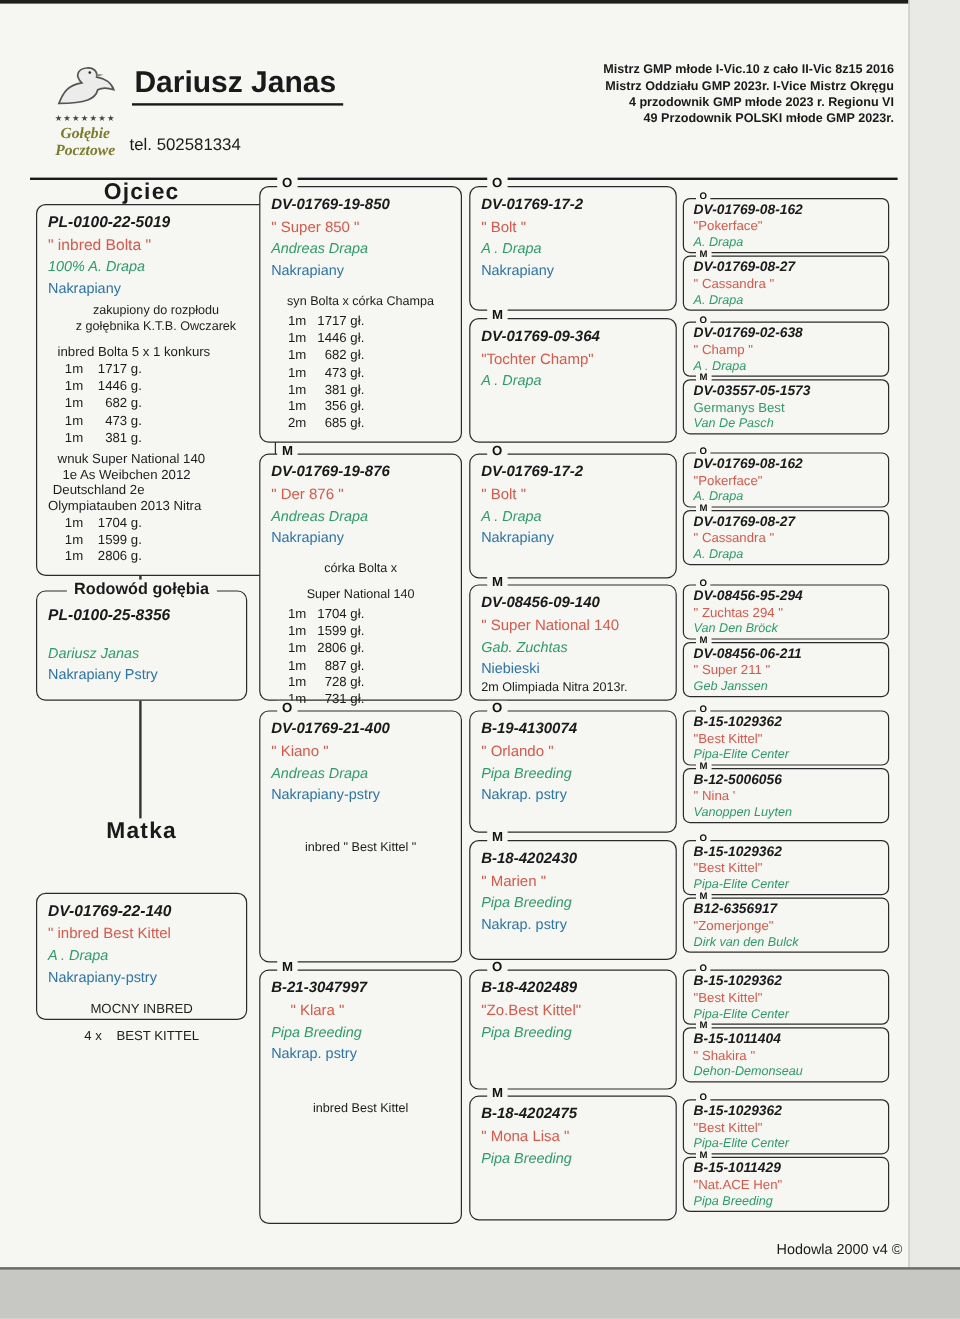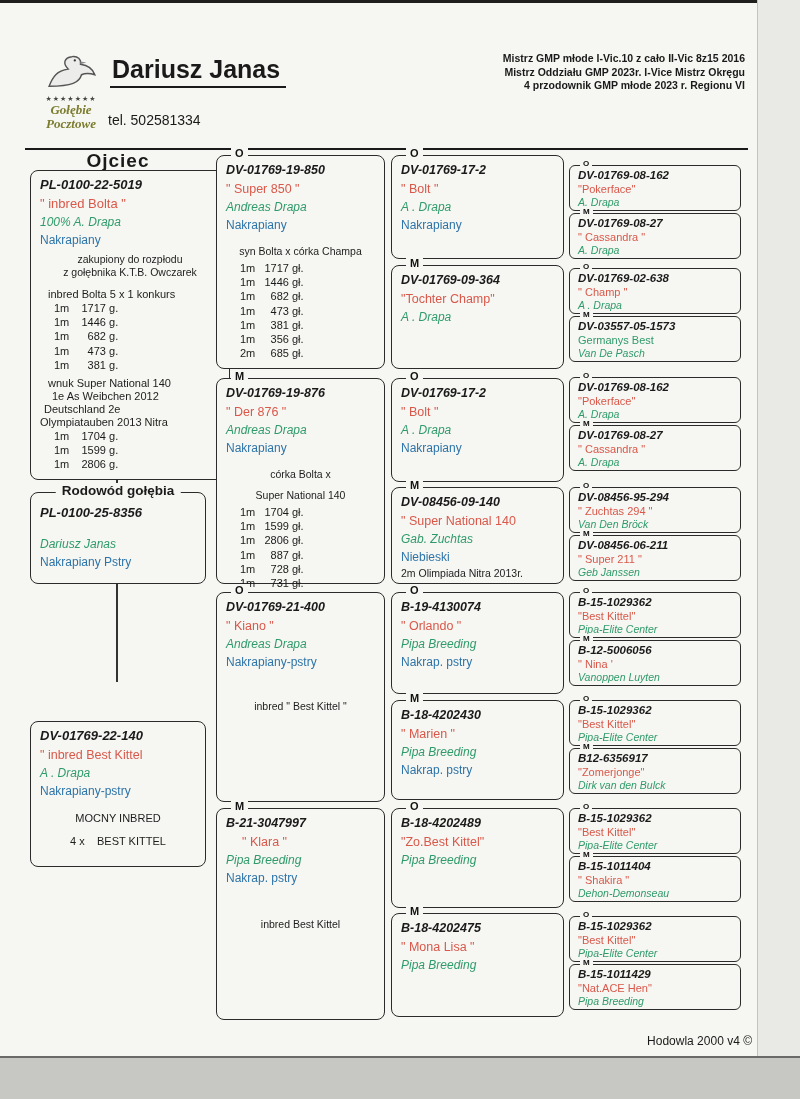--- a/index.html
+++ b/index.html
@@ -68,20 +68,21 @@
     <div class="stars">★★★★★★★</div>
     <div class="logo-text">Gołębie</div>
     <div class="logo-text">Pocztowe</div>
   </div>
   <div class="breeder-name">Dariusz Janas</div>
   <div class="phone">tel. 502581334</div>
   <div class="achievements">
     <div>Mistrz GMP młode  I-Vic.10 z cało II-Vic 8z15 2016</div>
     <div>Mistrz Oddziału GMP 2023r.  I-Vice Mistrz Okręgu</div>
     <div>4 przodownik GMP młode 2023 r.  Regionu VI</div>
+    <div>49 Przodownik POLSKI młode  GMP 2023r.</div>
   </div>
   <div class="hr"></div>
 
   <div class="gen-title" style="left:30px; top:150px;">Ojciec</div>
 
   <section class="box" style="left:30px; top:170px; width:200px; height:310px;">
     <div class="ring" style="font-size:13px">PL-0100-22-5019</div>
     <div class="name" style="font-size:13px">" inbred Bolta "</div>
     <div class="breeder">100% A. Drapa</div>
     <div class="cline">Nakrapiany</div>
@@ -106,22 +107,23 @@
 
   <section class="box" style="left:30px; top:492px; width:176px; height:92px;">
     <span class="title-tab">Rodowód gołębia</span>
     <div class="ring" style="font-size:13px; margin-top:6px">PL-0100-25-8356</div>
     <div class="breeder" style="margin-top:16px">Dariusz Janas</div>
     <div class="cline">Nakrapiany Pstry</div>
   </section>
 
   <div class="conn" style="left:116px; top:584px; height:98px;"></div>
 
-
-  <section class="box" style="left:30px; top:721px; width:176px; height:146px;">
+  <div class="gen-title" style="left:30px; top:682px;">Matka</div>
+
+  <section class="box" style="left:30px; top:744px; width:176px; height:106px;">
     <div class="ring" style="font-size:13px">DV-01769-22-140</div>
     <div class="name">" inbred Best Kittel</div>
     <div class="breeder">A . Drapa</div>
     <div class="cline">Nakrapiany-pstry</div>
     <div class="note center" style="margin-top:13px; font-size:11px">MOCNY INBRED</div>
     <div class="note center" style="margin-top:10px; font-size:11px; white-space:pre">4 x    BEST KITTEL</div>
   </section>
 
   <section class="box" style="left:216px; top:155px; width:169px; height:214px;">
     <span class="tab">O</span>

